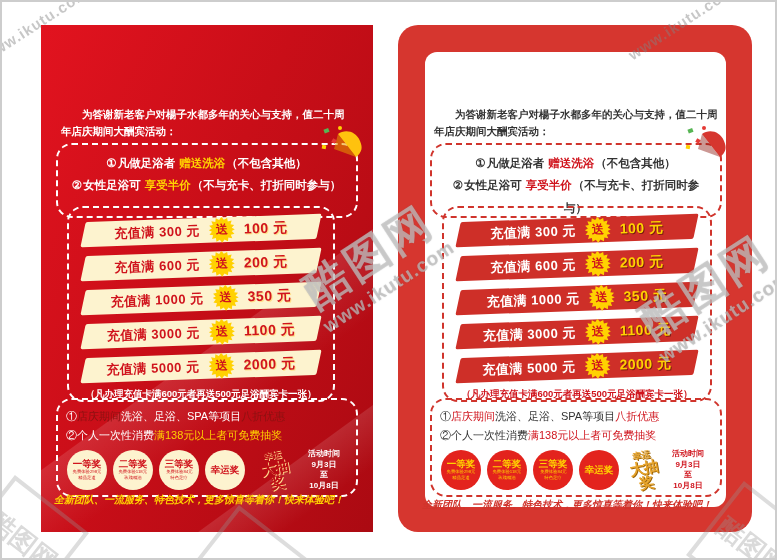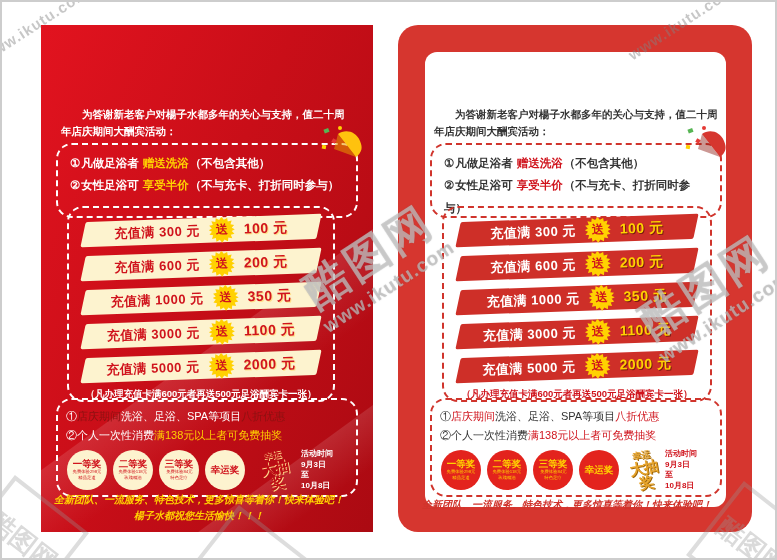--- a/index.html
+++ b/index.html
@@ -31,21 +31,21 @@
     background:linear-gradient(rgba(255,255,255,.12),rgba(255,255,255,0));transform:rotate(-36deg);}
   .beam.b1{left:-180px;top:330px;}
   .beam.b2{left:-120px;top:460px;height:50px;}
 
   
   .sec{position:absolute;color:var(--ink);}
   .intro{top:70px;left:20px;right:22px;font-size:10.5px;line-height:1.65;text-indent:2em;font-weight:bold;}
   .flyer-white .intro{left:36px;right:30px;}
 
   .dash-box{border:2px dashed var(--dash);border-radius:16px;}
-  .offers{top:118px;left:15px;right:15px;height:52px;padding:7px 12px 12px;font-size:11.5px;font-weight:bold;line-height:1.95;}
+  .offers{top:118px;left:15px;right:15px;height:52px;padding:7px 12px 12px;font-size:11.5px;font-weight:bold;line-height:1.95;text-align:center;}
   .flyer-white .offers{left:32px;right:30px;}
   .offer span{margin-right:1px;}
   .hl{color:var(--hl);font-weight:bold;margin:0 3px;}
   .paren{font-weight:bold;}
 
   .horn{position:absolute;right:-8px;top:-20px;width:52px;height:40px;}
 
   .recharge{top:181px;left:26px;right:38px;height:182px;padding:10px 12px 0;}
   .flyer-white .recharge{left:44px;right:40px;}
   .row{position:relative;height:25px;margin:0 2px 9px;transform:rotate(-2deg);}
@@ -66,21 +66,21 @@
 
   .prize-row{display:flex;align-items:center;gap:6px;margin-top:5px;padding:0 1px;}
   .badge{width:40px;height:40px;border-radius:50%;background:var(--badge-bg);color:var(--badge-ink);
     display:flex;flex-direction:column;align-items:center;justify-content:center;flex:0 0 40px;}
   .badge .bname{font-size:9.5px;font-weight:bold;line-height:1.1;}
   .badge .bdetail{font-size:6px;line-height:1.05;transform:scale(.72);white-space:nowrap;}
   .draw{transform:rotate(-10deg);text-align:center;color:var(--draw);font-weight:bold;margin-left:4px;flex:1;
     text-shadow:1px 1px 0 var(--draw-sh);}
   .draw .dl1{font-size:9px;display:block;line-height:1;}
   .draw .dl2{font-size:15px;display:block;line-height:1;letter-spacing:-1px;}
-  .schedule{flex:0 0 46px;text-align:left;color:var(--sched);font-weight:bold;font-size:8px;line-height:1.3;}
+  .schedule{flex:0 0 46px;text-align:center;color:var(--sched);font-weight:bold;font-size:8px;line-height:1.3;}
 
   .footer{top:468px;left:0;right:16px;text-align:center;color:var(--foot);font-style:italic;font-weight:bold;}
   .footer .f1{font-size:10px;display:block;}
   .footer .f2{font-size:10px;display:block;margin-top:2px;}
   .flyer-white .footer{top:473px;}
 
   
   .wm{position:absolute;pointer-events:none;transform:rotate(-33deg);font-weight:bold;z-index:40;}
   .wm-url{color:rgba(130,130,130,.45);font-size:15px;letter-spacing:1px;}
   .wm-big{text-align:center;}
@@ -208,21 +208,20 @@
         <span>活动时间</span><br>
         <span>9月3日</span><br>
         <span>至</span><br>
         <span>10月8日</span>
       </div>
     </div>
   </div>
 
   <div class="sec footer">
     <span class="f1">全新团队、一流服务、特色技术，更多惊喜等着你！快来体验吧！</span>
-    <span class="f2">楊子水都祝您生活愉快！！！</span>
   </div>
 </div>
 
 <div class="flyer flyer-white">
   <div class="inner"></div>
 
   <p class="sec intro">为答谢新老客户对楊子水都多年的关心与支持，值二十周年店庆期间大酬宾活动：</p>
 
   <div class="sec dash-box offers">
     <div class="offer">

